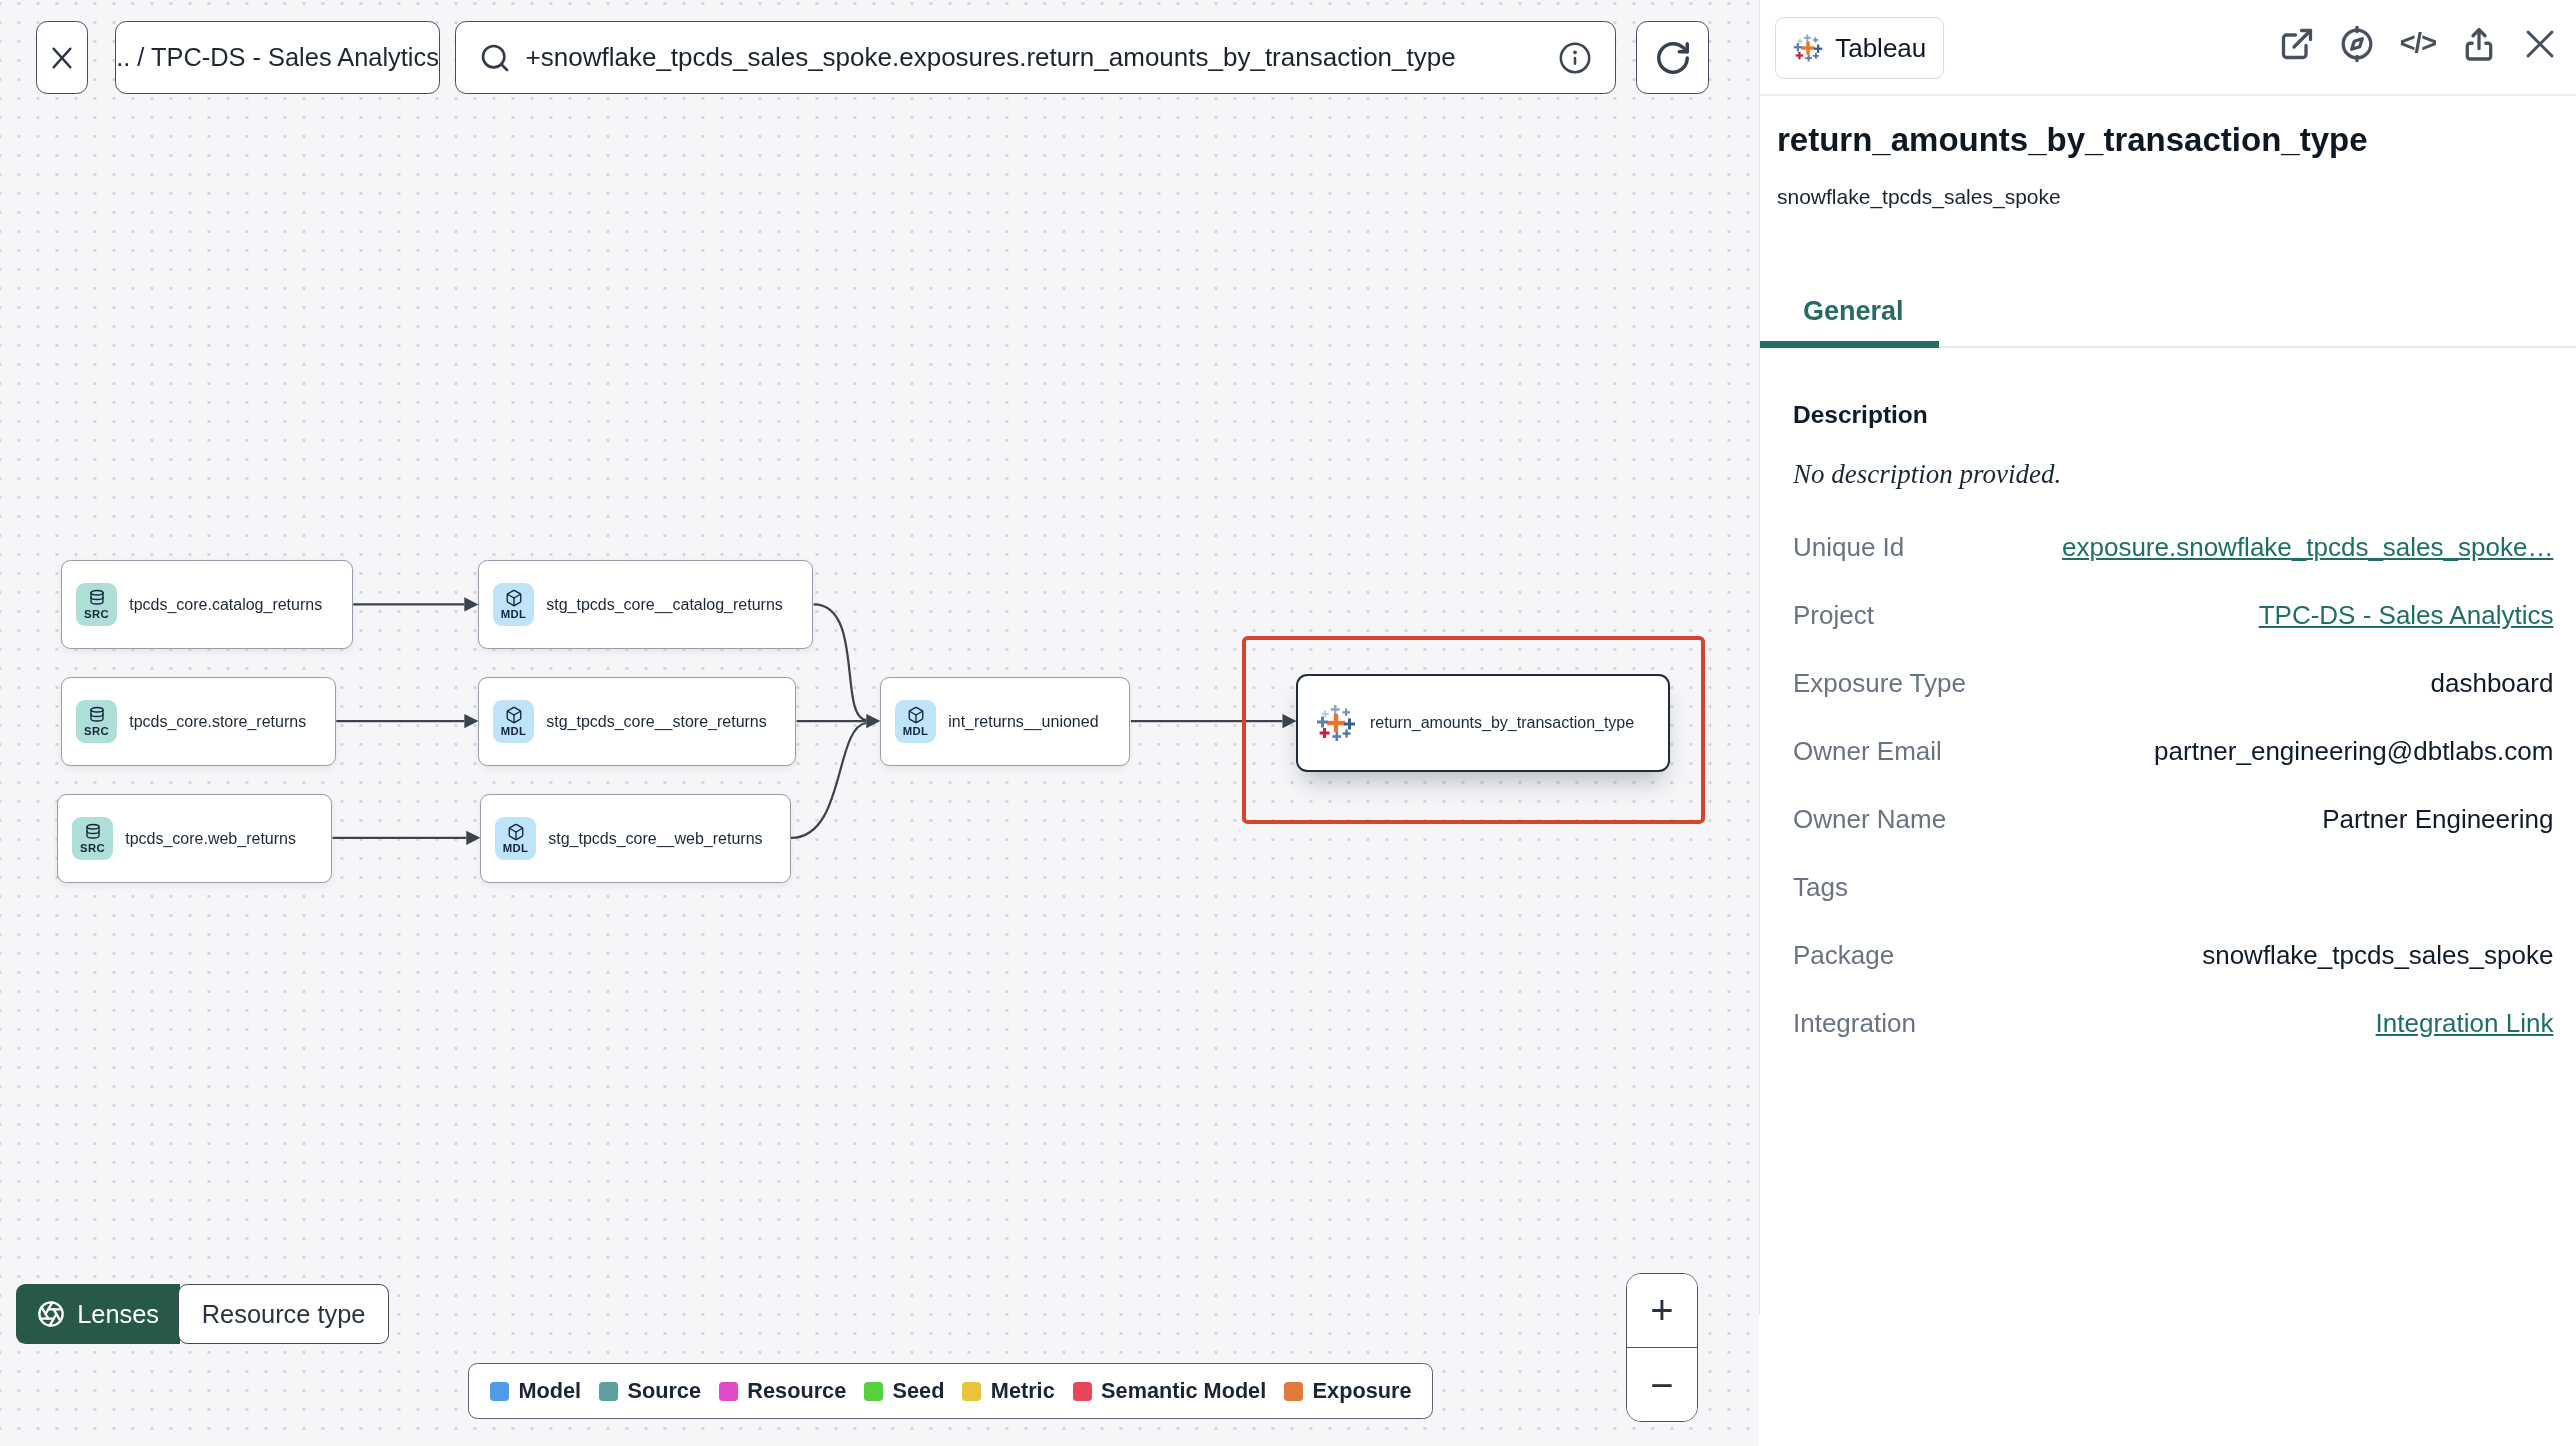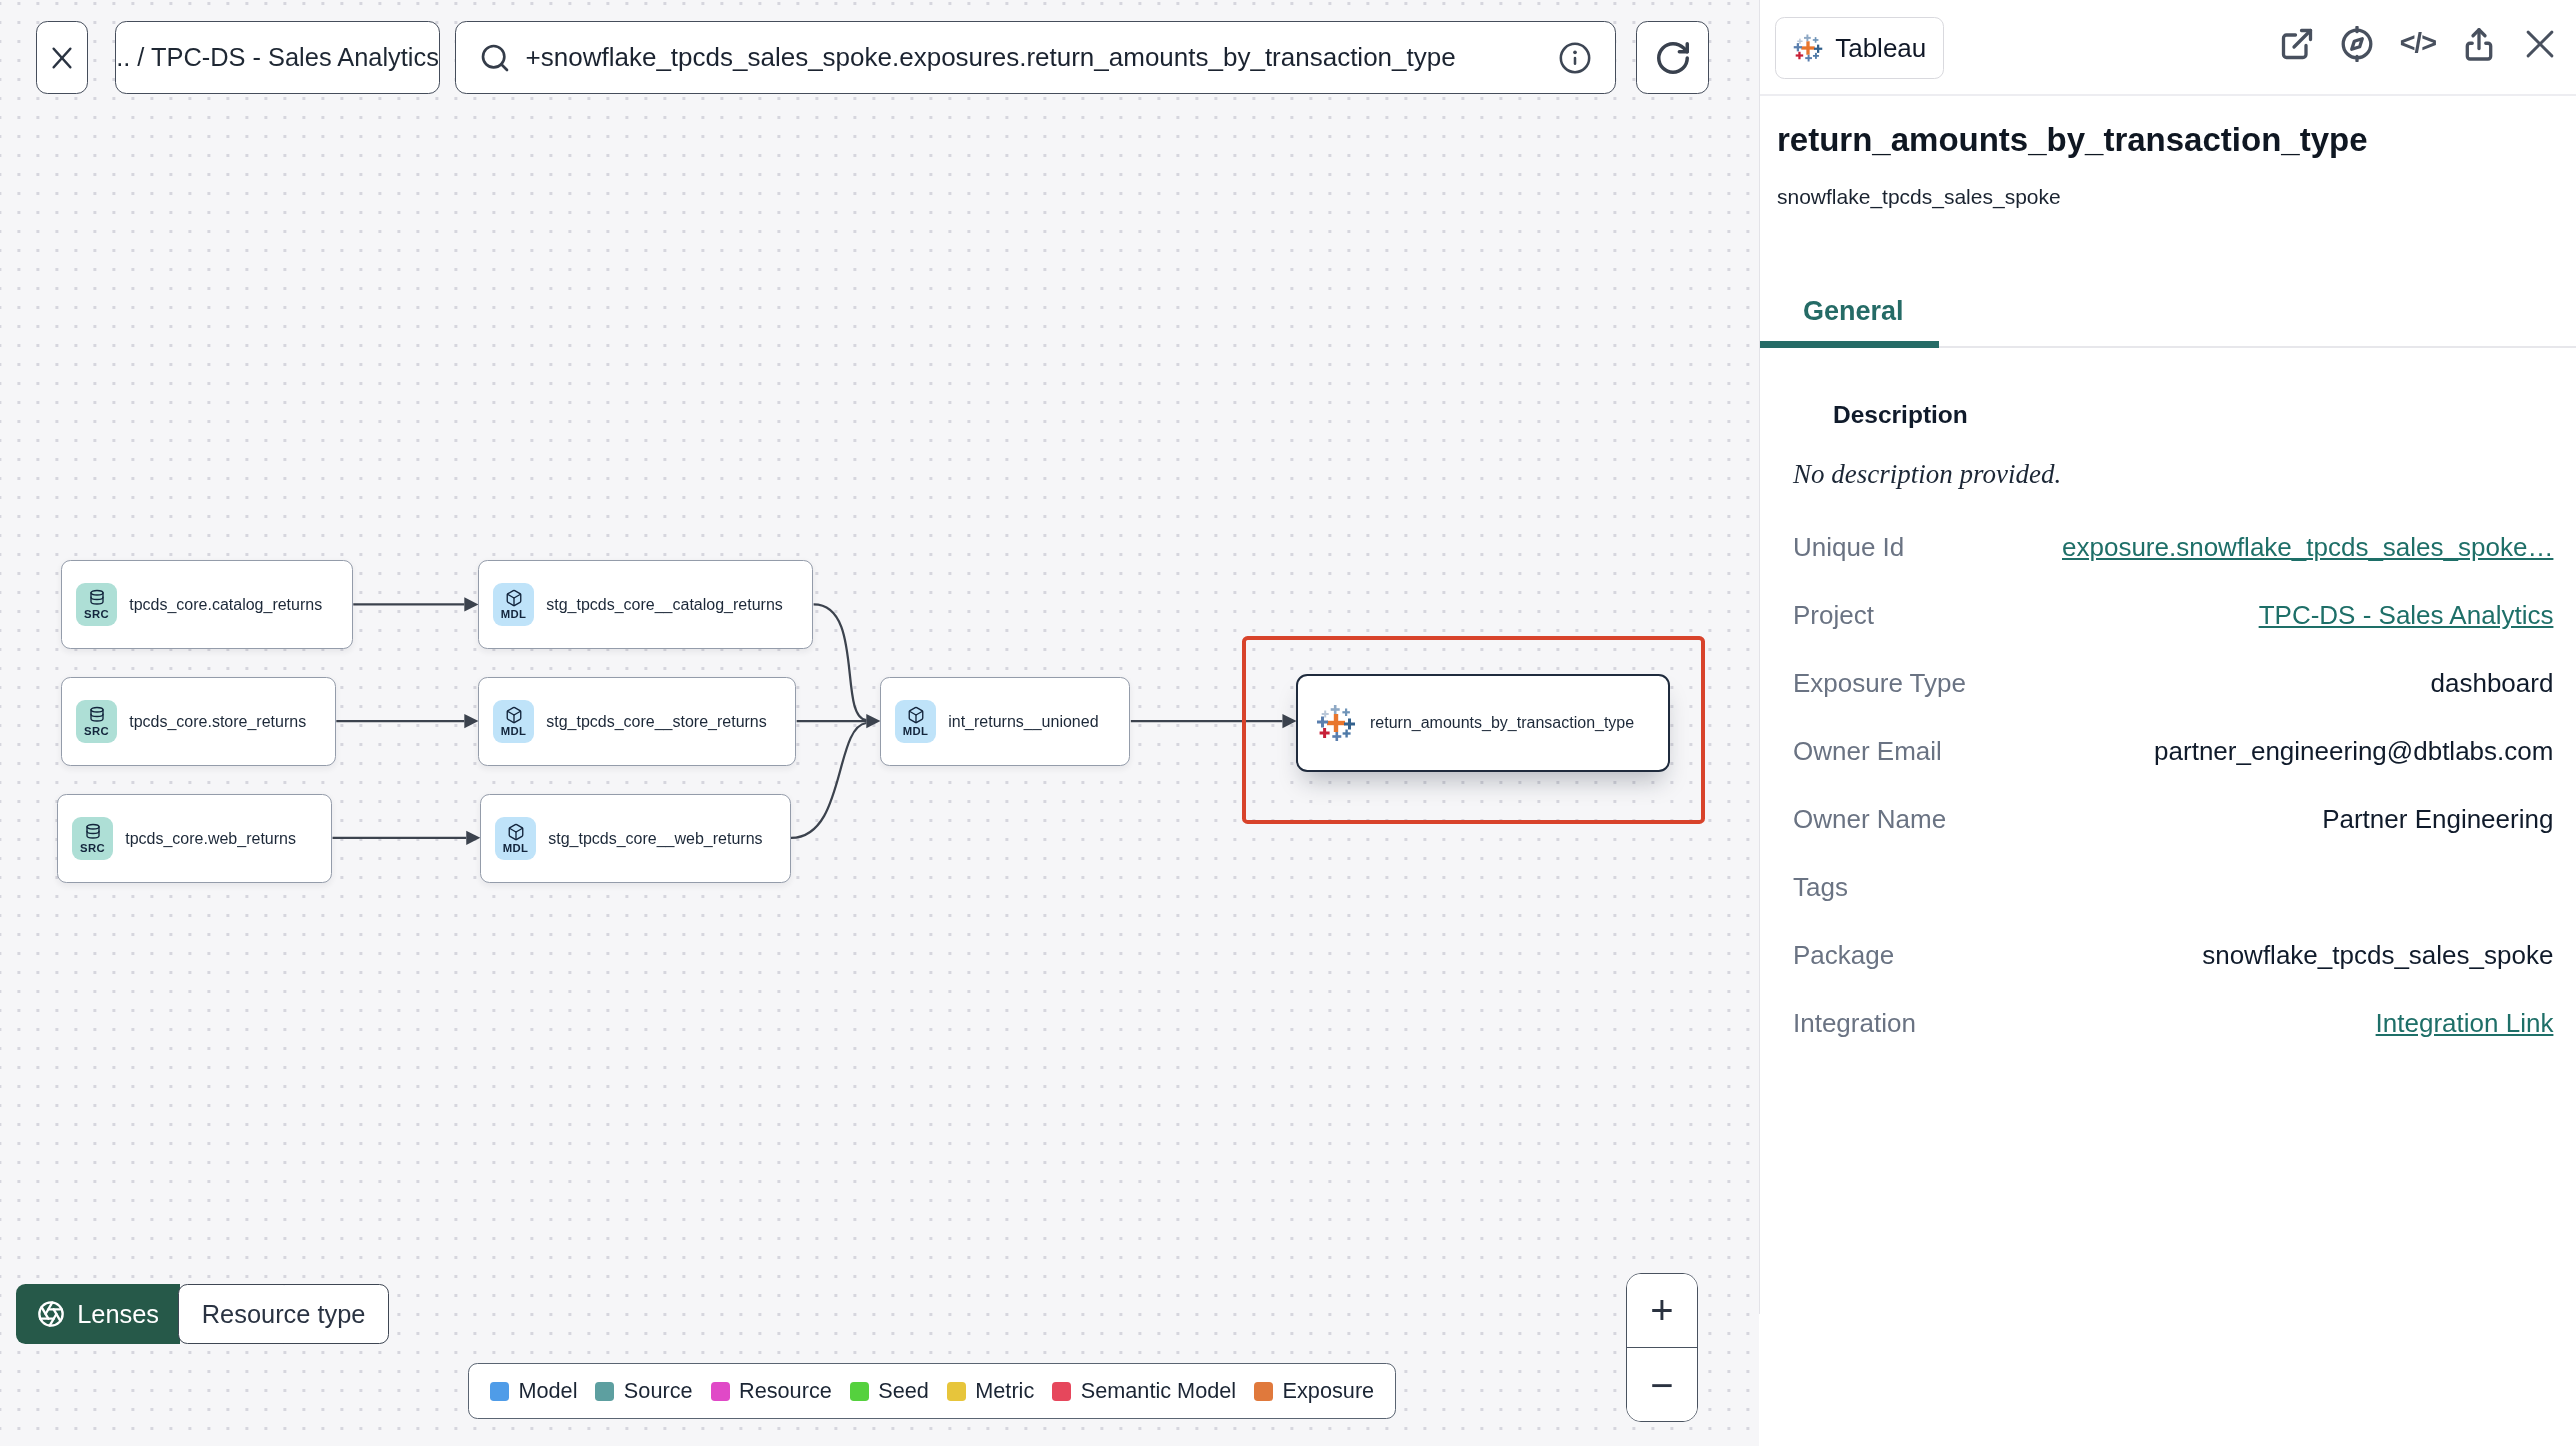--- a/index.html
+++ b/index.html
@@ -37,21 +37,21 @@
     border:4.7px solid #d8432b; border-radius:5.6px; }
 
   
   .lens-group { position:absolute; left:16px; top:1284px; height:60px; display:flex; }
   .lenses-btn { background:#265949; color:#fff; border:none; border-radius:9.4px 0 0 9.4px;
     display:flex; align-items:center; gap:12.2px; padding:0 21px; font-size:25.4px; font-family:inherit; }
   .resource-btn { background:#fff; border:1.9px solid #3e4653; border-radius:9.4px; margin-left:-1.9px;
     display:flex; align-items:center; gap:14px; padding:0 22.6px; font-size:25.4px; color:#2a3342; font-family:inherit;flex-direction:column; }
   .legend { position:absolute; left:468px; top:1363px; height:56px; background:#fff; border:1.9px solid #5a6472;
     border-radius:9.4px; display:flex; align-items:center; gap:18px; padding:0 21px; }
-  .legend-item { display:flex; align-items:center; gap:9.4px; }
+  .legend-item { display:flex; align-items:center; gap:9.4px;font-weight:bold; }
   .legend-sq { width:19px; height:19px; border-radius:3.8px; }
   .legend-lb { font-size:21.7px; color:#1b2534; white-space:nowrap; }
   .zoom-ctl { position:absolute; left:1626px; top:1273px; width:72px; height:149px; background:#fff;
     border:1.9px solid #49525f; border-radius:15px; display:flex; flex-direction:column; overflow:hidden; }
   .zoom-ctl button { flex:1; background:#fff; border:none; font-size:40px; color:#2a3240; font-family:inherit; line-height:1; }
   .zoom-ctl .zdiv { height:1.9px; background:#49525f; flex:none; }
 
   
   .panel { position:absolute; left:1759px; top:0; width:817px; height:1314px; background:#fff; border-left:1.9px solid #e3e3e8; }
   .p-badge { position:absolute; left:15px; top:17px; height:62px; border:1.9px solid #d9d9de; border-radius:9.4px;
@@ -60,21 +60,21 @@
   .p-actions { position:absolute; right:17px; top:24.5px; display:flex; align-items:center; gap:24.5px; }
   .p-actions > * { display:flex; align-items:center; justify-content:center; background:none; border:none; }
   .code-glyph { font-size:27px; font-weight:700; color:#48505e; letter-spacing:-0.9px; font-family:"Liberation Sans",sans-serif; }
   .hdr-divider { position:absolute; left:0; top:94px; width:100%; height:1.9px; background:#ededf1; }
   .p-title { position:absolute; left:17px; top:121px; font-size:33px; font-weight:700; color:#0f1722; }
   .p-subtitle { position:absolute; left:17px; top:185px; font-size:21px; color:#1a2330; }
   .tab { position:absolute; left:43px; top:296px; background:none; border:none; font-family:inherit;
     font-size:27px; font-weight:700; color:#256b66; }
   .tab-underline { position:absolute; left:0; top:341px; width:179px; height:6.6px; background:#256b66; }
   .tab-line { position:absolute; left:0; top:346px; width:100%; height:1.9px; background:#e7e7eb; }
-  .desc-label { position:absolute; left:33px; top:401px; font-size:24.5px; font-weight:700; color:#101b2b;margin-left:40px; }
+  .desc-label { position:absolute; left:33px; top:401px; font-size:24.5px; font-weight:700; color:#101b2b; }
   .desc-value { position:absolute; left:33px; top:459px; font-size:27px; font-style:italic; color:#1c2736;font-family:Liberation Serif, serif; }
   .fields { position:absolute; left:33px; right:22.6px; top:513px; }
   .frow { height:68px; display:flex; align-items:center; justify-content:space-between; }
   .flabel { font-size:26px; color:#6a7383; }
   .fvalue { font-size:26px; color:#101b2b; }
   .flink { color:#1e6f68; text-decoration:underline; }
 </style>
 </head>
 <body>
 

